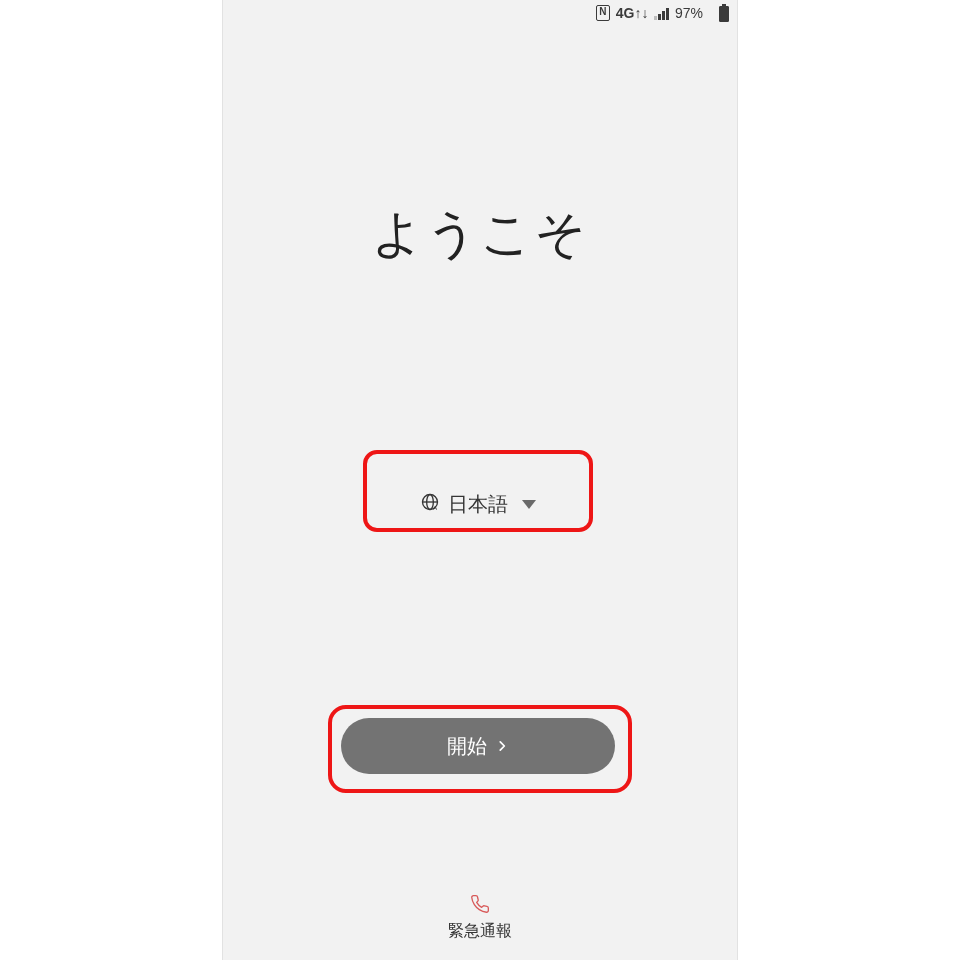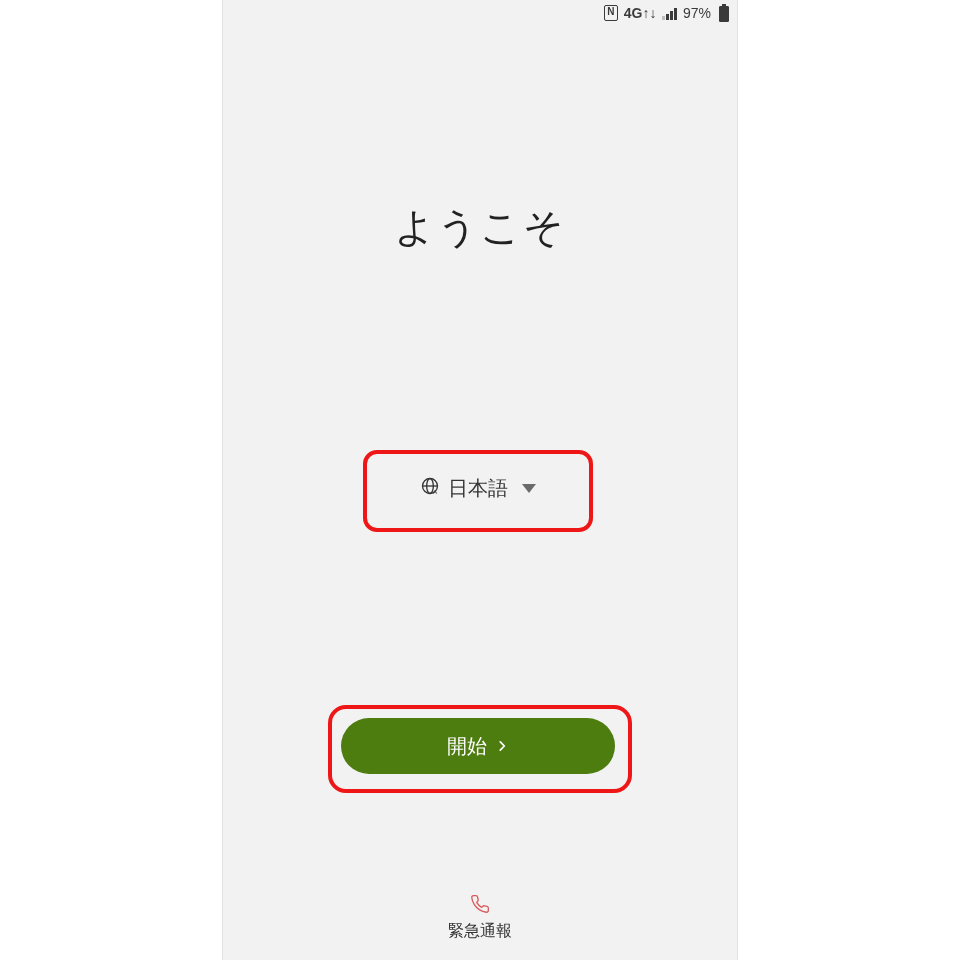--- a/index.html
+++ b/index.html
@@ -29,63 +29,63 @@
   .sb-signal{display:inline-flex;align-items:flex-end;gap:1.5px;height:13px;}
   .sb-signal span{width:2.5px;background:#3a3a3a;display:inline-block;}
   .sb-signal span:nth-child(1){height:4px;background:#bdbdbd;}
   .sb-signal span:nth-child(2){height:6px;}
   .sb-signal span:nth-child(3){height:9px;}
   .sb-signal span:nth-child(4){height:12px;}
   .sb-batt{display:inline-flex;align-items:center;}
   .sb-batt .body{width:8px;height:14px;border:1.5px solid #3a3a3a;border-radius:1px;position:relative;background:#3a3a3a;}
   .sb-batt .cap{width:4px;height:2px;background:#3a3a3a;margin:0 auto;}
   .sb-batt-wrap{display:flex;flex-direction:column;align-items:center;}
-  .sb-pct{font-size:14px;margin-right:2px;}
+  .sb-pct{font-size:14px;margin-right:10px;}
 
   
   .welcome{
     position:absolute;
     top:200px; left:0; width:100%;
     text-align:center;
-    font-size:40px;
+    font-size:51px;
     font-weight:400;
     color:#222;
     letter-spacing:2px;
   }
 
   
   .hl{
     position:absolute;
     border:4px solid #ee1616;
     border-radius:14px;
     pointer-events:none;
   }
   .hl-lang{left:140px;top:450px;width:222px;height:74px;}
   .hl-start{left:105px;top:705px;width:296px;height:80px;border-radius:18px;}
 
   
   .lang{
     position:absolute;
-    left:150px; top:460px;
+    left:150px; top:476px;
     width:210px; height:56px;
     display:flex; align-items:center; justify-content:center;
     gap:8px;
     color:#353535;
     font-size:20px;
     cursor:pointer;
   }
   .lang svg{width:20px;height:20px;}
   .lang .caret{width:0;height:0;border-left:7px solid transparent;border-right:7px solid transparent;border-top:9px solid #6a6a6a;margin-left:6px;}
 
   
   .start{
     position:absolute;
     left:118px; top:718px;
     width:274px; height:56px;
-    background:#4d7c0f;
+    background:#737373;
     border-radius:28px;
     display:flex;align-items:center;justify-content:center;
     gap:8px;
     color:#fff;
     font-size:20px;
     font-weight:500;
     cursor:pointer;
     border:none;
   }
   .start .chev{display:inline-block;}

